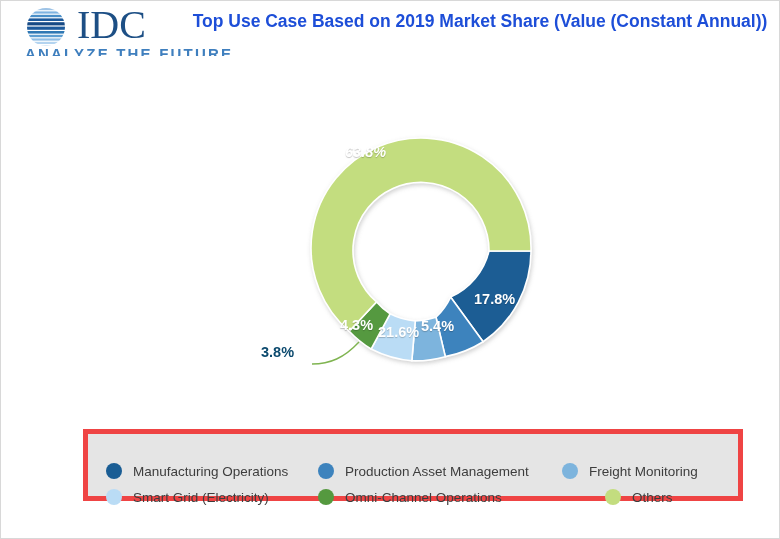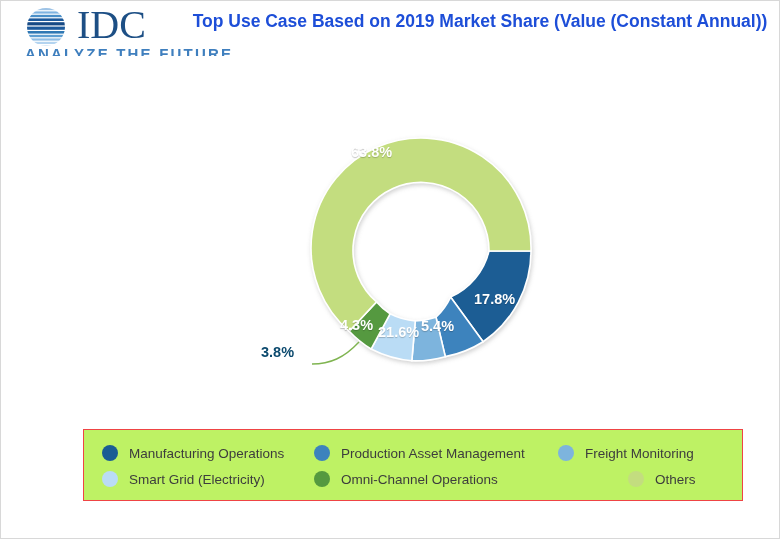--- a/index.html
+++ b/index.html
@@ -67,43 +67,43 @@
   #donut-svg { position: absolute; left: 0; top: 0; }
 
   .slice-label {
     position: absolute;
     color: #ffffff;
     font-size: 14.5px;
     font-weight: 700;
     text-shadow: 0 1px 1px rgba(0,0,0,.22);
     white-space: nowrap;
   }
-  #label-others   { left: 95px;  top: 48px; }
+  #label-others   { left: 89px;  top: 48px; font-style: italic; }
   #label-mfg      { left: 218px; top: 195px; }
   #label-prod     { left: 165px; top: 222px; }
   #label-freight  { left: 122px; top: 228px; }
   #label-smart    { left: 84px;  top: 221px; }
 
   #label-omni {
     position: absolute;
     left: 5px; top: 248px;
     color: #0c4a6e;
     font-size: 14.5px;
     font-weight: 700;
     white-space: nowrap;
   }
 
   
   #legend {
     position: absolute;
     left: 82px; top: 428px;
     width: 660px; height: 72px;
-    background: #bef264;
-    border: 1px solid #ef4444;
-    padding: 10px 0 0 18px;
+    background: #e5e5e5;
+    border: 5px solid #ef4444;
+    padding: 24px 0 0 18px;
   }
   .legend-row { display: flex; align-items: center; height: 26px; }
   .legend-item { display: flex; align-items: center; }
   .legend-swatch {
     width: 16px; height: 16px; border-radius: 50%;
     margin-right: 11px; flex: 0 0 auto;
   }
   .legend-text {
     font-size: 13.5px;
     color: #3d3d3d;
@@ -228,21 +228,21 @@
         <span class="legend-swatch" style="background:#7db4dd"></span>
         <span class="legend-text">Freight Monitoring</span>
       </div>
     </div>
 
     <div class="legend-row">
       <div class="legend-item" style="width:212px">
         <span class="legend-swatch" style="background:#badcf5"></span>
         <span class="legend-text">Smart Grid (Electricity)</span>
       </div>
-      <div class="legend-item" style="width:314px">
+      <div class="legend-item" style="width:287px">
         <span class="legend-swatch" style="background:#55993f"></span>
         <span class="legend-text">Omni-Channel Operations</span>
       </div>
       <div class="legend-item">
         <span class="legend-swatch" style="background:#c3dd7f"></span>
         <span class="legend-text">Others</span>
       </div>
     </div>
   </div>
 

